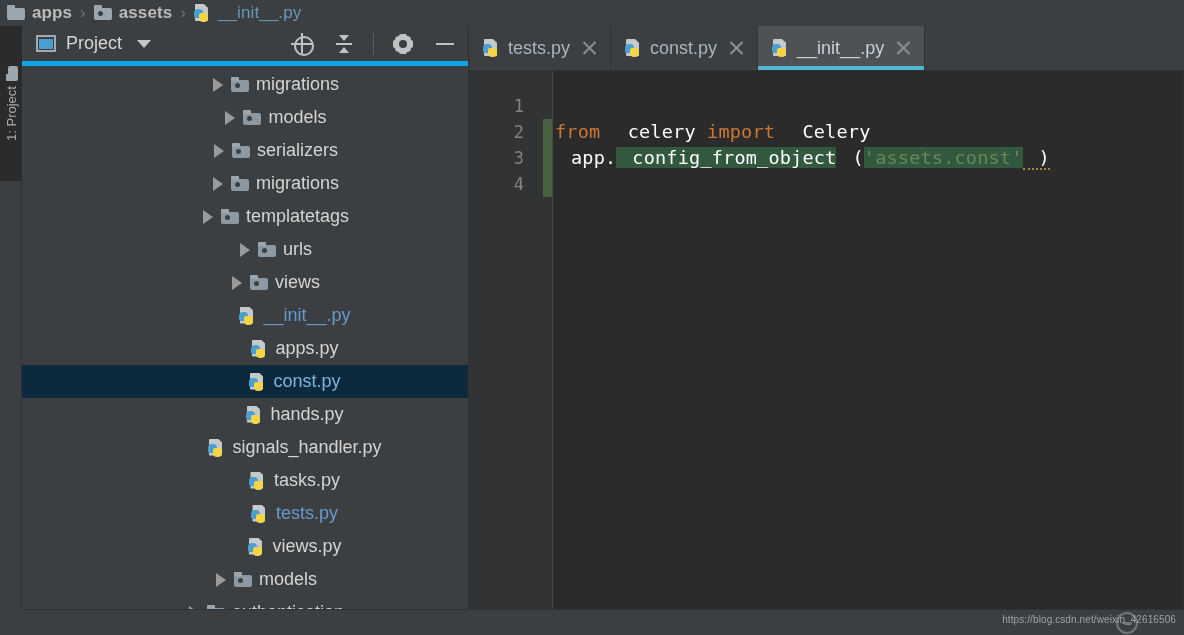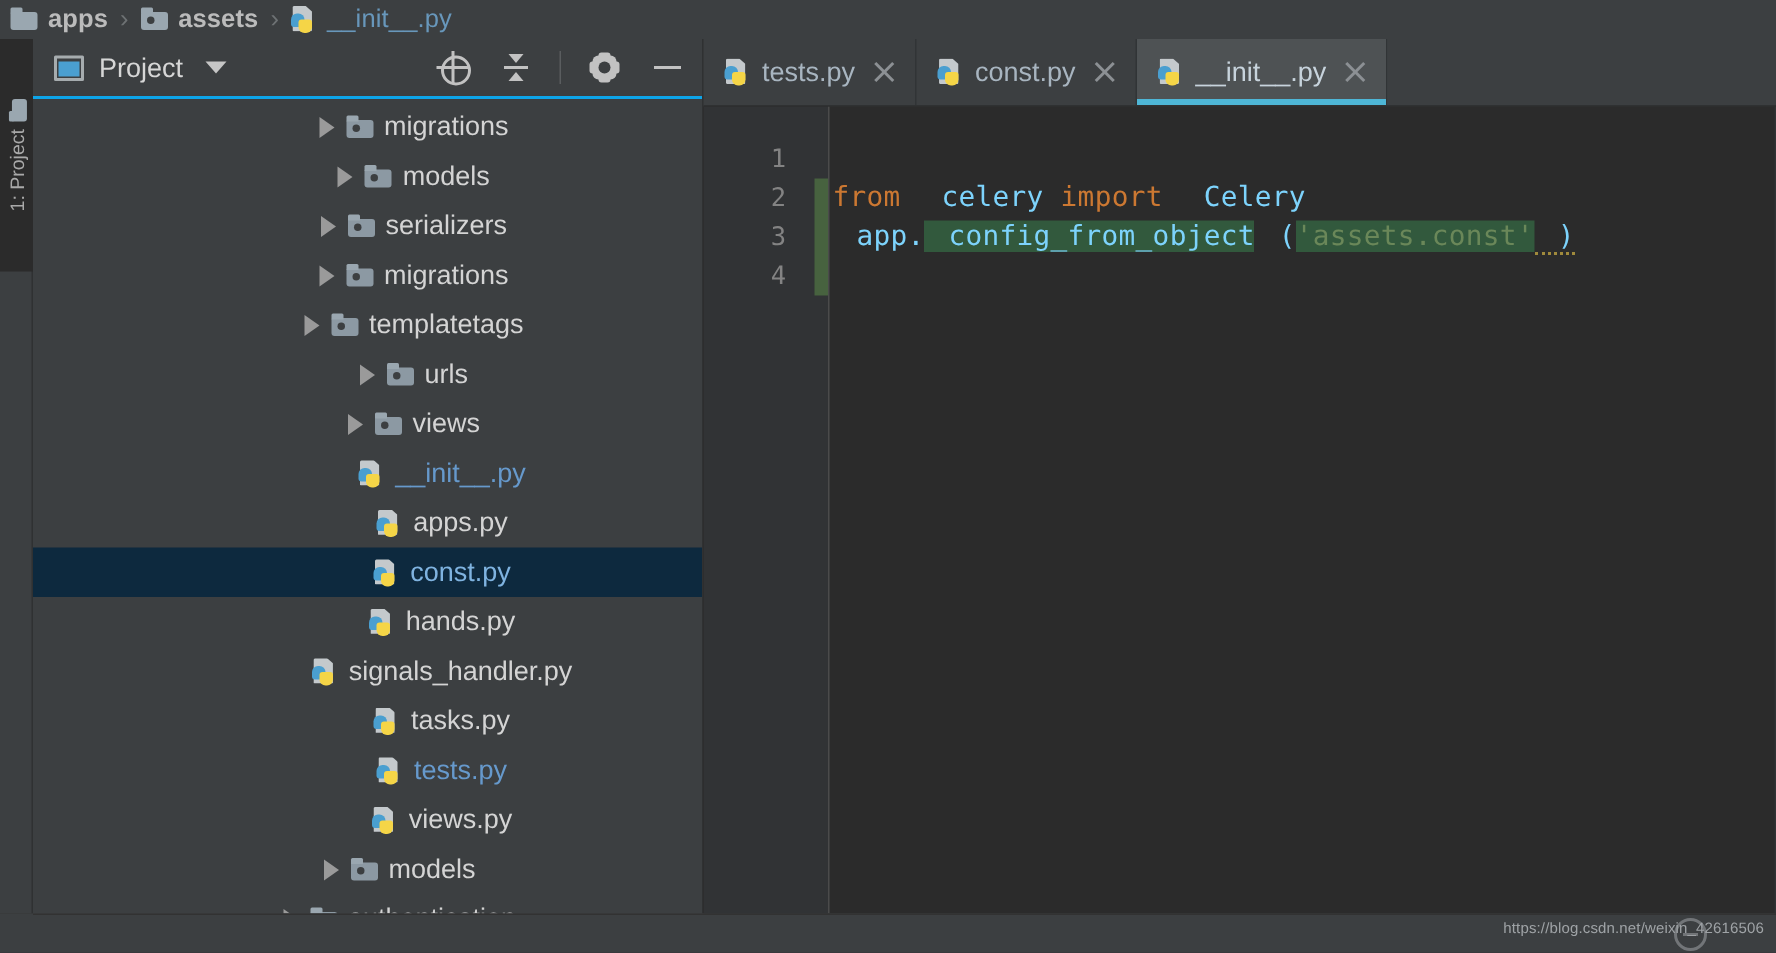--- a/index.html
+++ b/index.html
@@ -144,21 +144,21 @@
     width: 447px; height: 583px;
     background: #3c3f41;
     border-right: 1px solid #2f3132;
   }
   .panel-header {
     position: relative;
     height: 40px;
     display: flex;
     align-items: center;
     padding: 0 10px 0 14px;
-    border-bottom: 2px solid #0ea5e9;
+    border-bottom: 5px solid #0ea5e9;
   }
   .panel-title-wrap {
     display: flex; align-items: center; gap: 10px;
   }
   .ic-window {
     width: 20px; height: 17px;
     border: 2px solid #a6acae;
     border-radius: 1px;
     background: #3c3f41;
     position: relative;
@@ -394,21 +394,21 @@
     height: 26px;
     line-height: 26px;
     font-family: "DejaVu Sans Mono", monospace;
     font-size: 18.5px;
     color: #a9b7c6;
     white-space: pre;
     letter-spacing: .2px;
   }
   .kw  { color: #cc7832; }
   .str { color: #6a8759; }
-  .id  { color: #7dd3fc; padding-left: 16px; }
+  .id  { color: #ffffff; padding-left: 16px; }
   .hl  { background: #32593d; }
   .wavy {
     position: relative;
     border-bottom: 2px dotted #a08a3c;
   }
 
   
   .code-right-rule {
     position: absolute;
     right: 0; top: 0; bottom: 0;

